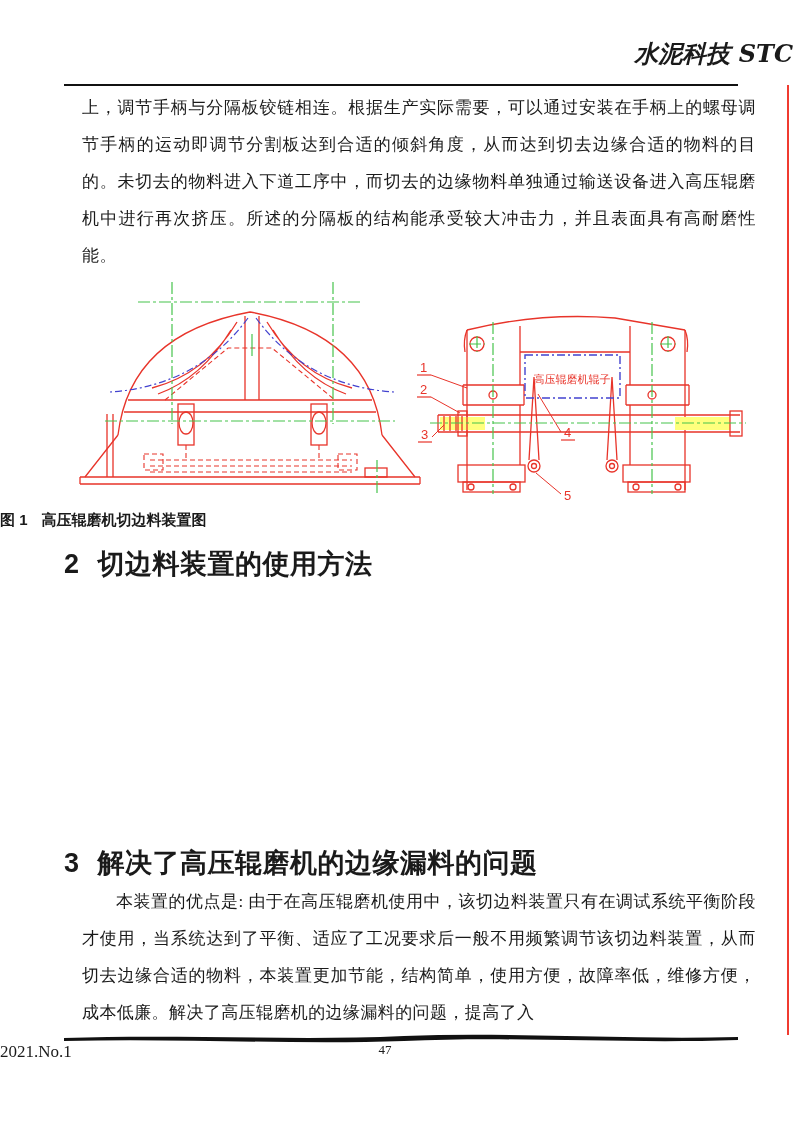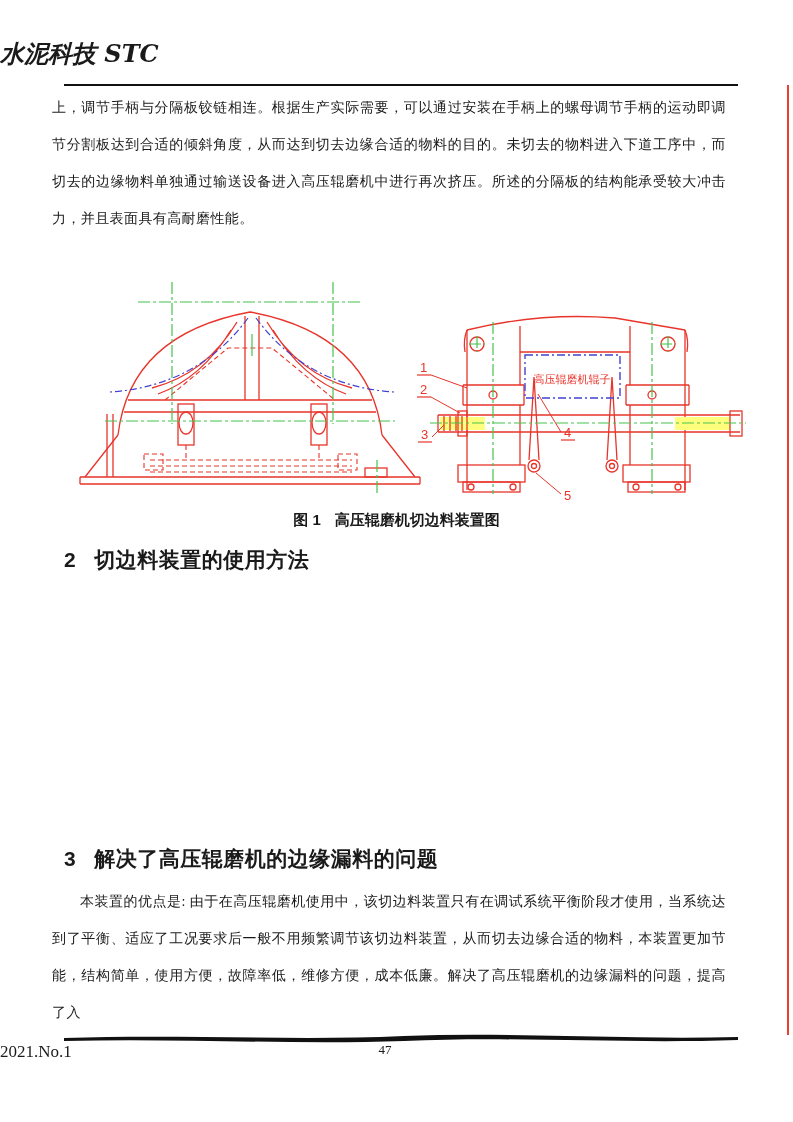--- a/index.html
+++ b/index.html
@@ -1,30 +1,30 @@
 <!DOCTYPE html>
 <html><head>
 <meta charset="utf-8">
 <style>
   html,body{margin:0;padding:0;background:#ffffff;}
   #page{position:relative;width:793px;height:1122px;background:#ffffff;overflow:hidden;
         font-family:"Liberation Serif","DejaVu Serif",serif;color:#1a1a1a;}
   .abs{position:absolute;}
   
-  .journal-title{top:38px;left:0;width:793px;text-align:left;font-size:24px;font-weight:bold;
+  .journal-title{top:38px;left:0;width:793px;text-align:right;font-size:24px;font-weight:bold;
 romanization    letter-spacing:4px;font-style:italic;font-family:"DejaVu Serif",serif;}
   .header-rule{top:84px;left:64px;width:674px;height:2px;background:#111;}
   
-  .para{left:52px;width:674px;font-size:14px;line-height:36.9px;text-align:justify;
+  .para{left:82px;width:674px;font-size:17px;line-height:36.9px;text-align:justify;
         text-align-last:left;letter-spacing:0.4px;}
   .indent{text-indent:2em;}
-  .section-heading{left:64px;width:674px;font-size:21px;font-weight:bold;
+  .section-heading{left:64px;width:674px;font-size:27px;font-weight:bold;
         font-family:"Liberation Sans","DejaVu Sans",sans-serif;letter-spacing:0.5px;}
   .section-heading .sec-num{margin-right:18px;}
-  .fig-caption{top:511px;left:0;width:793px;text-align:center;font-size:15px;font-weight:bold;
+  .fig-caption{top:511px;left:0;width:793px;text-align:left;font-size:15px;font-weight:bold;
         font-family:"Liberation Sans","DejaVu Sans",sans-serif;}
   .fig-caption .cap-num{margin-right:14px;}
   
   .figure-wrap{top:282px;left:70px;width:678px;height:224px;}
   
   .footer-line{top:1031px;left:64px;width:674px;height:12px;}
   .page-number{top:1042px;left:0;width:770px;text-align:center;font-size:13px;}
   .issue-number{top:1042px;left:0;width:738px;text-align:left;font-size:17px;}
   .red-edge{top:85px;left:787px;width:2px;height:950px;background:#f03b30;}
   svg text{font-family:"Liberation Sans","DejaVu Sans",sans-serif;}

